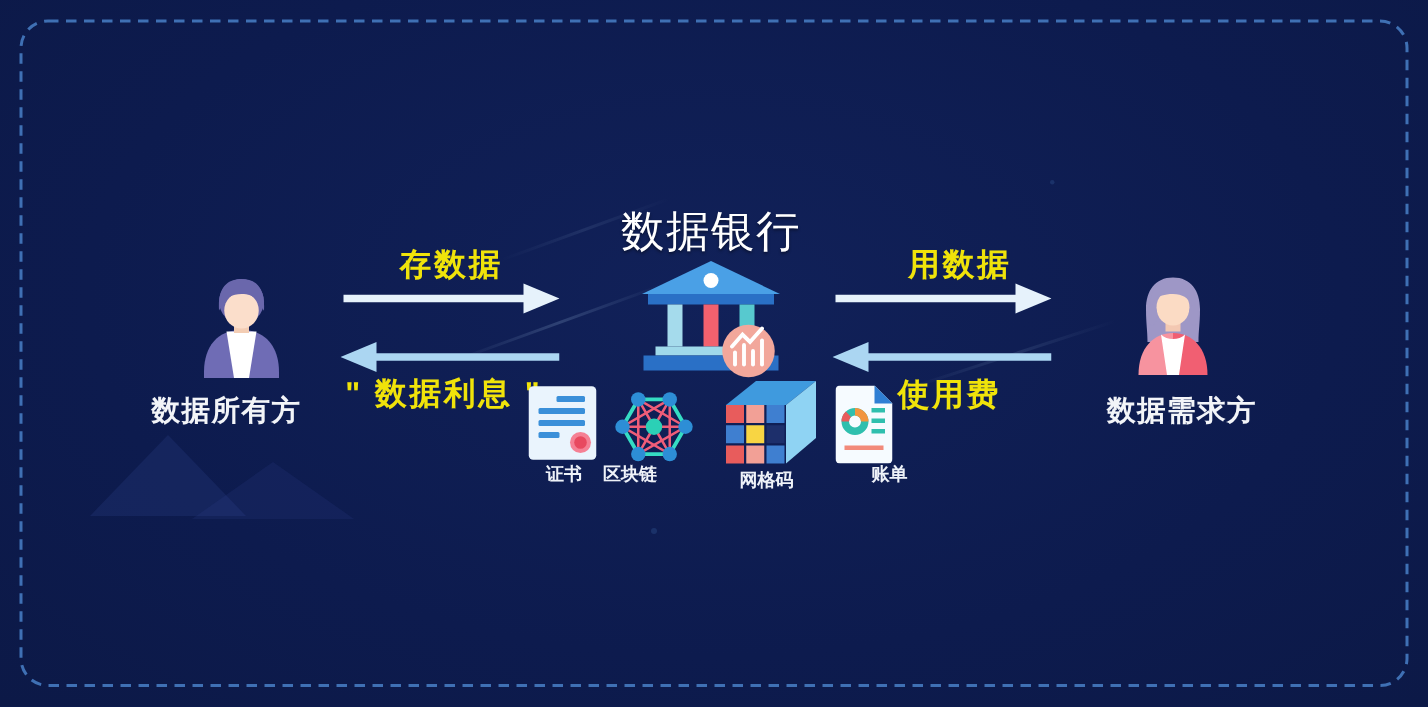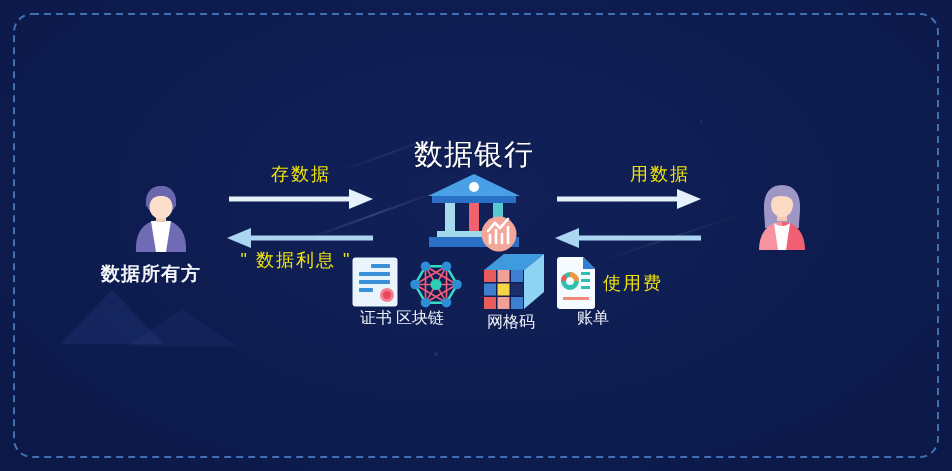--- a/index.html
+++ b/index.html
@@ -3,24 +3,24 @@
 <meta charset="utf-8">
 <style>
   html,body{margin:0;padding:0;background:#0d1b4e;}
   .stage{
     position:relative;width:952px;height:471px;overflow:hidden;
     background:radial-gradient(ellipse at 50% 42%, #112159 0%, #0d1b4e 62%, #0c1947 100%);
     font-family:"Liberation Sans", sans-serif;
   }
   .abs{position:absolute;}
   .centered{transform:translateX(-50%);white-space:nowrap;}
-  .flow-label{color:#f0e30a;font-size:18px;font-weight:normal;letter-spacing:2px;}
+  .flow-label{color:#f0e30a;font-size:21px;font-weight:bold;letter-spacing:2px;}
   .bank-title{color:#ffffff;font-size:29px;font-weight:normal;letter-spacing:1px;text-shadow:0 1px 2px rgba(0,0,0,.4);}
   .actor-label{color:#f2f4f8;font-size:19px;font-weight:bold;letter-spacing:1px;}
-  .icon-label{color:#eef2f8;font-size:16px;font-weight:normal;}
+  .icon-label{color:#eef2f8;font-size:12px;font-weight:bold;}
   .streak{position:absolute;height:2px;border-radius:2px;
     background:linear-gradient(90deg, rgba(180,220,255,0) 0%, rgba(190,225,255,.5) 50%, rgba(180,220,255,0) 100%);}
   .bg-triangle{position:absolute;width:0;height:0;}
   .dot{position:absolute;border-radius:50%;background:#3f6fb0;opacity:.25;}
 </style>
 </head>
 <body>
 
 <div class="stage">
 
@@ -50,20 +50,21 @@
     <path d="M27 1 C39 1 45 10 45 22 C45 32 44 36 44 44 L10 44 C10 36 9 32 9 22 C9 10 15 1 27 1 Z" fill="#9e97c6"></path>
     <path d="M27 38 C14 38 4 48 4 66 L27 66 Z" fill="#f7939f"></path>
     <path d="M27 38 C40 38 50 48 50 66 L27 66 Z" fill="#f15f72"></path>
     <path d="M19 39 C23 43 31 43 35 39 L31 66 L23 66 Z" fill="#ffffff"></path>
     <rect x="22" y="27" width="10" height="10" fill="#f3c8b2"></rect>
     <ellipse cx="27" cy="21" rx="11" ry="12" fill="#fbdbc4"></ellipse>
     <path d="M12 24 C11 5 19 2 27 2 C37 2 43 8 42 24 C41 24 40 12 27 12 C15 12 13 18 12 24 Z" fill="#9e97c6"></path>
     <ellipse cx="13" cy="26" rx="3.5" ry="7" fill="#9e97c6"></ellipse>
     <ellipse cx="41" cy="26" rx="3.5" ry="7" fill="#9e97c6"></ellipse>
   </svg>
+  <div class="abs centered actor-label" style="left:788px;top:261px;">数据需求方</div>
 
   <div class="abs centered bank-title" style="left:474px;top:135px;">数据银行</div>
 
   <svg class="abs" style="left:424px;top:172px;" width="100" height="85" viewBox="0 0 100 85">
     <polygon points="50,2 96,24 4,24" fill="#4aa0e6"></polygon>
     <circle cx="50" cy="15" r="5" fill="#ffffff"></circle>
     <rect x="8" y="24" width="84" height="7" fill="#2a70c6"></rect>
     <rect x="21" y="31" width="10" height="28" fill="#a5dbec"></rect>
     <rect x="45" y="31" width="10" height="28" fill="#f2616e"></rect>
     <rect x="69" y="31" width="10" height="28" fill="#57c9cf"></rect>
@@ -86,31 +87,31 @@
     <line x1="2" y1="11" x2="124" y2="11" stroke="#e6f2fb" stroke-width="5"></line>
     <polygon points="122,1 146,11 122,21" fill="#e6f2fb"></polygon>
   </svg>
 
   <svg class="abs" style="left:227px;top:227px;" width="146" height="22">
     <polygon points="24,1 0,11 24,21" fill="#abd6f2"></polygon>
     <line x1="22" y1="11" x2="146" y2="11" stroke="#abd6f2" stroke-width="5"></line>
   </svg>
   <div class="abs centered flow-label" style="left:296px;top:248px;">" 数据利息 "</div>
 
-  <div class="abs centered flow-label" style="left:660px;top:162px;">用数据</div>
+  <div class="abs centered flow-label" style="left:640px;top:162px;">用数据</div>
   <svg class="abs" style="left:555px;top:188px;" width="146" height="22">
     <line x1="2" y1="11" x2="124" y2="11" stroke="#e6f2fb" stroke-width="5"></line>
     <polygon points="122,1 146,11 122,21" fill="#e6f2fb"></polygon>
   </svg>
 
   <svg class="abs" style="left:555px;top:227px;" width="146" height="22">
     <polygon points="24,1 0,11 24,21" fill="#abd6f2"></polygon>
     <line x1="22" y1="11" x2="146" y2="11" stroke="#abd6f2" stroke-width="5"></line>
   </svg>
-  <div class="abs centered flow-label" style="left:633px;top:249px;margin-top:22px;">使用费</div>
+  <div class="abs centered flow-label" style="left:633px;top:249px;">使用费</div>
 
   <svg class="abs" style="left:352px;top:257px;" width="46" height="50" viewBox="0 0 46 50">
     <rect x="0.5" y="0.5" width="45" height="49" rx="3" fill="#eaf4fd"></rect>
     <g fill="#3a8fd9">
       <rect x="19" y="7" width="19" height="4" rx="1"></rect>
       <rect x="7" y="15" width="31" height="4" rx="1"></rect>
       <rect x="7" y="23" width="31" height="4" rx="1"></rect>
       <rect x="7" y="31" width="14" height="4" rx="1"></rect>
     </g>
     <circle cx="35" cy="38" r="7" fill="#f58094"></circle>

